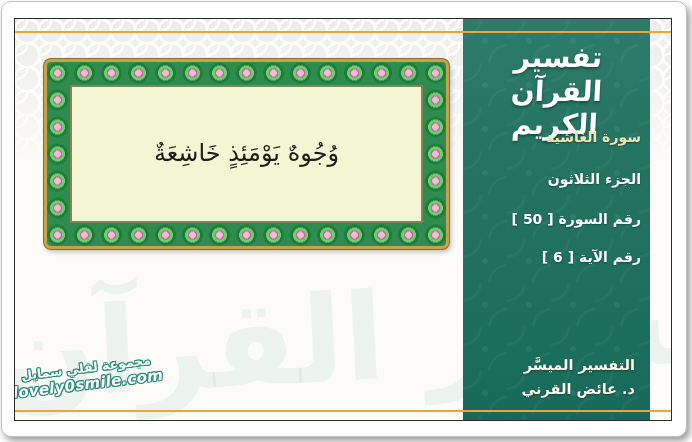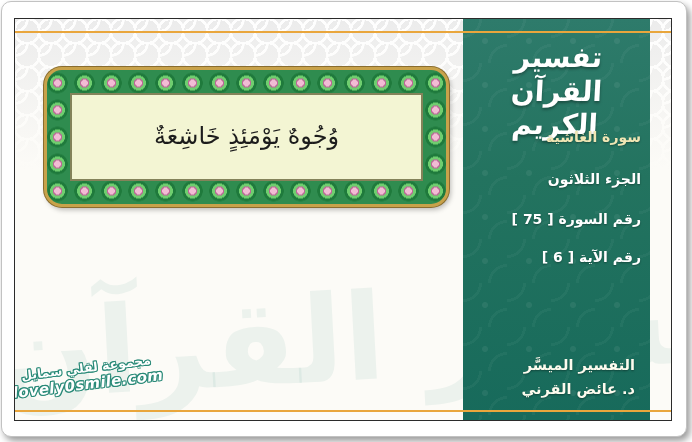--- a/index.html
+++ b/index.html
@@ -21,22 +21,22 @@
      background:linear-gradient(to bottom, rgba(252,251,247,0) 0%, rgba(252,251,247,0.55) 55%, #fcfbf7 100%);}
   
   .ghost-swirls{position:absolute;left:-20px;bottom:-24px;width:520px;height:170px;
      color:rgba(46,139,122,0.08);font-size:120px;font-weight:bold;white-space:nowrap;
      transform:rotate(-3deg);pointer-events:none;}
   
   .accent-line{position:absolute;left:0;width:100%;height:2px;background:#e9a63c;z-index:6;}
   .accent-line.top{top:12px;}
   .accent-line.bottom{top:391px;}
   
-  .frame{position:absolute;left:29px;top:48px;width:405px;height:140px;box-sizing:border-box;
-     border:3px solid #c8a24a;border-radius:18px;
+  .frame{position:absolute;left:29px;top:40px;width:405px;height:190px;box-sizing:border-box;
+     border:3px solid #c8a24a;border-radius:7px;
      box-shadow:0 0 0 1px #8a6d2f, 2px 3px 5px rgba(0,0,0,0.25);
      background-color:#2f8c4f;
      background-image:
        radial-gradient(circle, #f2bcd4 0 3.5px, #b96a96 3.5px 4.5px, rgba(0,0,0,0) 5px),
        radial-gradient(circle, #6fce6f 0 7.5px, #1f7a3c 7.5px 10px, rgba(0,0,0,0) 10.5px);
      background-size:27px 27px;background-position:center;z-index:3;}
   .frame-inner{position:absolute;inset:23px;background:#f3f5d3;border:2px solid #83835a;
      display:flex;align-items:center;justify-content:center;}
   .verse{direction:rtl;font-size:24px;color:#1c1c1c;text-align:center;line-height:1.9;
      padding:0 10px;}
@@ -92,21 +92,21 @@
 
       <div class="watermark">
         <div class="ar">مجموعة لفلي سمايل</div>
         <div class="en">lovely0smile.com</div>
       </div>
 
       <div class="sidebar">
         <div class="sb-title">تفسير القرآن الكريم</div>
         <div class="sb-item surah" style="top:110px;">سورة الغاشية</div>
         <div class="sb-item" style="top:152px;text-align:right;">الجزء الثلاثون</div>
-        <div class="sb-item" style="top:192px;">رقم السورة [ 75 ]</div>
+        <div class="sb-item" style="top:192px;">رقم السورة [ 50 ]</div>
         <div class="sb-item" style="top:230px;">رقم الآية [ 6 ]</div>
         <div class="sb-footer-line" style="top:338px;">التفسير الميسَّر</div>
         <div class="sb-footer-line" style="top:362px;">د. عائض القرني</div>
       </div>
 
     </div>
   </div>
 </div>
 
 </body></html>

